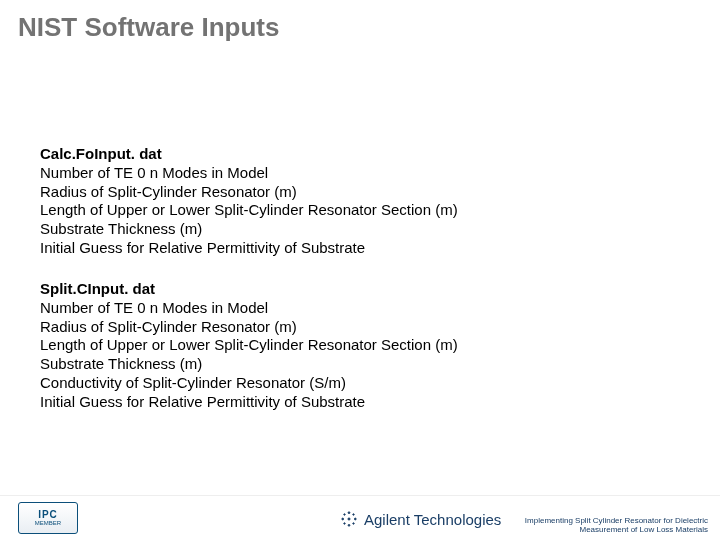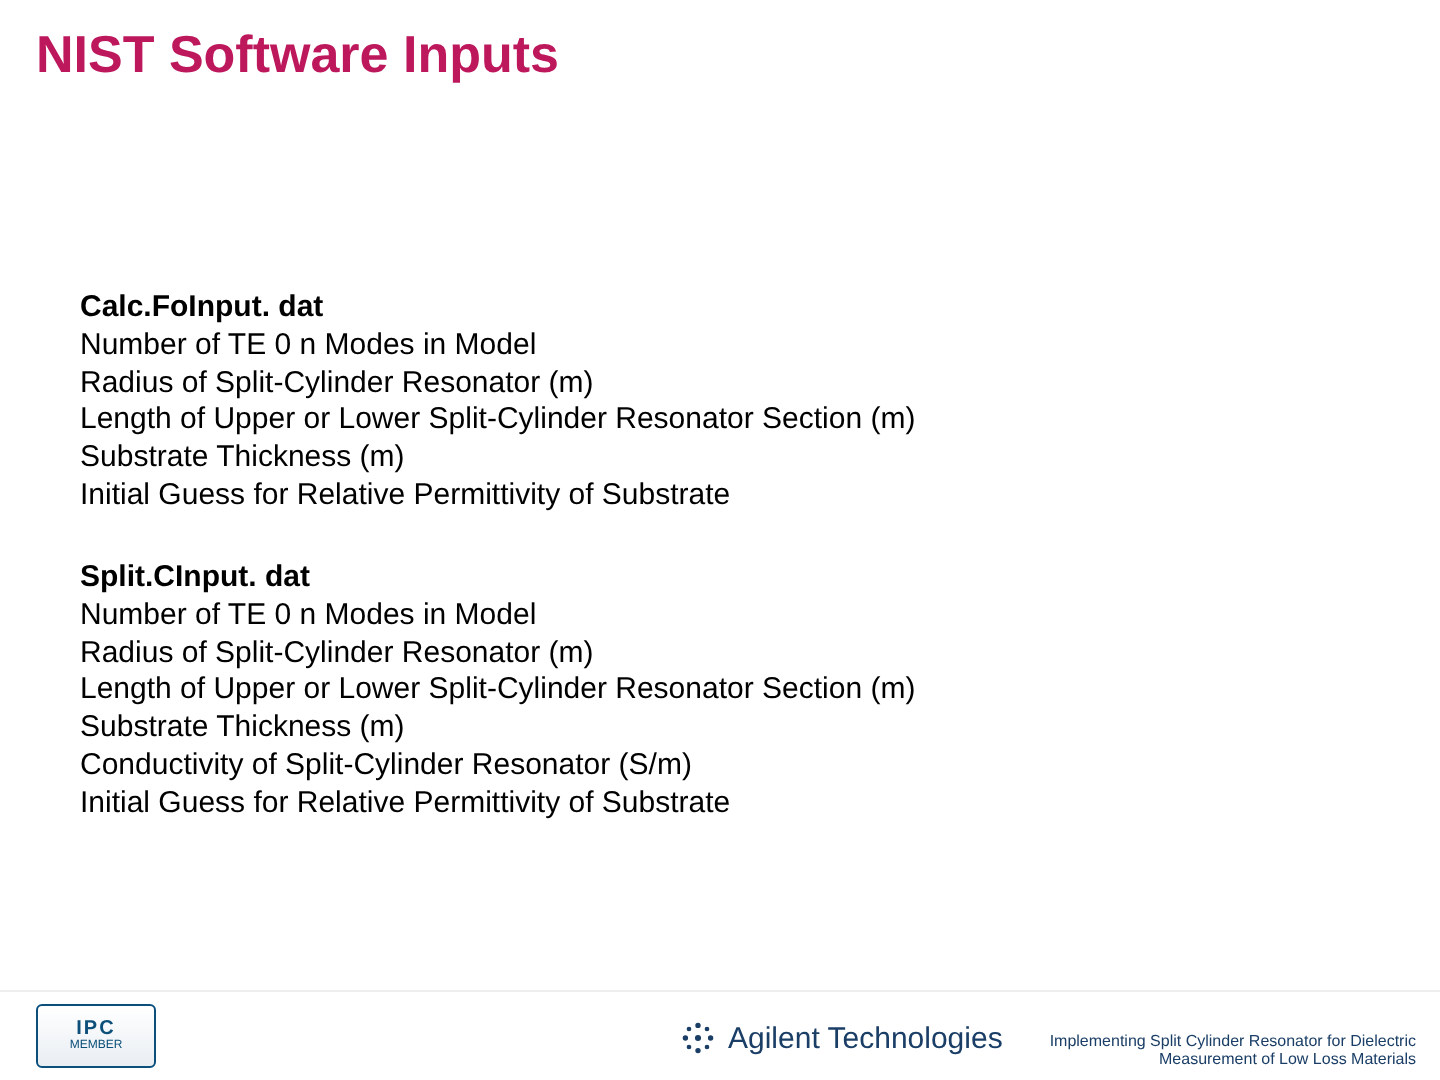--- a/index.html
+++ b/index.html
@@ -17,21 +17,21 @@
     height: 540px;
     position: relative;
     box-sizing: border-box;
   }
   .title {
     position: absolute;
     top: 12px;
     left: 18px;
     font-size: 26px;
     font-weight: bold;
-    color: #be185d;
+    color: #737373;
   }
   .block {
     position: absolute;
     left: 40px;
     font-size: 15px;
     line-height: 1.25;
     color: #000;
     margin-top: 35px;
   }
   .block1 { top: 110px; }

